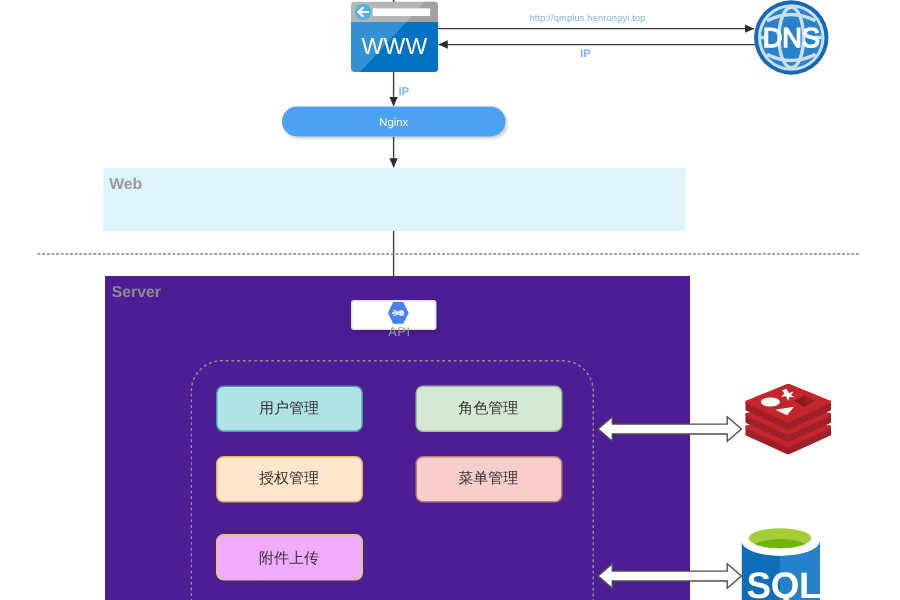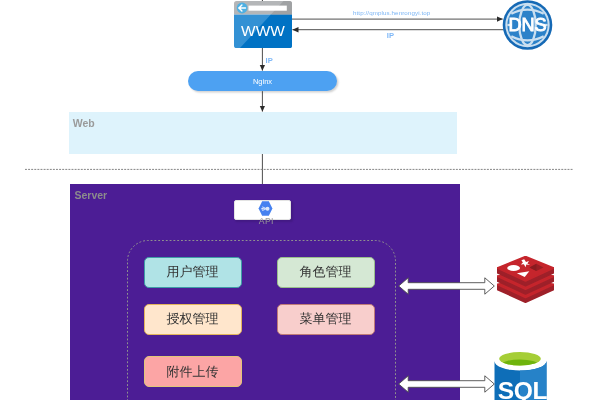--- a/index.html
+++ b/index.html
@@ -25,27 +25,27 @@
 
   
   #api-chip{left:234px;top:200px;width:57px;height:20px;background:#fff;border:1px solid #e3e3e3;
       border-radius:2px;display:flex;align-items:center;box-shadow:1.5px 1.5px 2px rgba(0,0,0,.12);
       box-sizing:border-box;flex-direction:column;}
   #api-chip #api-hex{margin-left:5px;flex:none;}
   #api-chip .api-label{font-size:8.6px;color:#9a9a9a;margin-left:7.5px;letter-spacing:.3px;}
 
   
   .mod{position:absolute;border-radius:5px;display:flex;align-items:center;justify-content:center;
-      font-size:13px;color:#333;box-sizing:border-box;border-width:1px;border-style:solid;
+      font-size:10px;color:#333;box-sizing:border-box;border-width:1px;border-style:solid;
       width:98px;height:31px;}
   .mod.c-cyan  {background:#B0E3E6;border-color:#3E9CA6;}
   .mod.c-green {background:#D5E8D4;border-color:#99BE8C;}
   .mod.c-orange{background:#FFE6CC;border-color:#E3B45C;}
   .mod.c-red   {background:#F8CECC;border-color:#C07B77;}
-  .mod.c-yellow{background:#fca5a5;border-color:#E0C678;}
+  .mod.c-yellow{background:#f0abfc;border-color:#E0C678;}
   .mod.c-purple{background:#E1D5E7;border-color:#AF96BC;}
 
   
   .lbl-blue{position:absolute;font-size:7.6px;color:#7FB8F7;font-weight:bold;white-space:nowrap;}
   .lbl-url{position:absolute;font-size:6.2px;color:#7CB5F4;white-space:nowrap;letter-spacing:0.1px;}
 
   svg.overlay{position:absolute;left:0;top:0;width:600px;height:400px;overflow:visible;}
 
   
   #module-group{left:127.3px;top:240.4px;width:269px;height:165px;}

